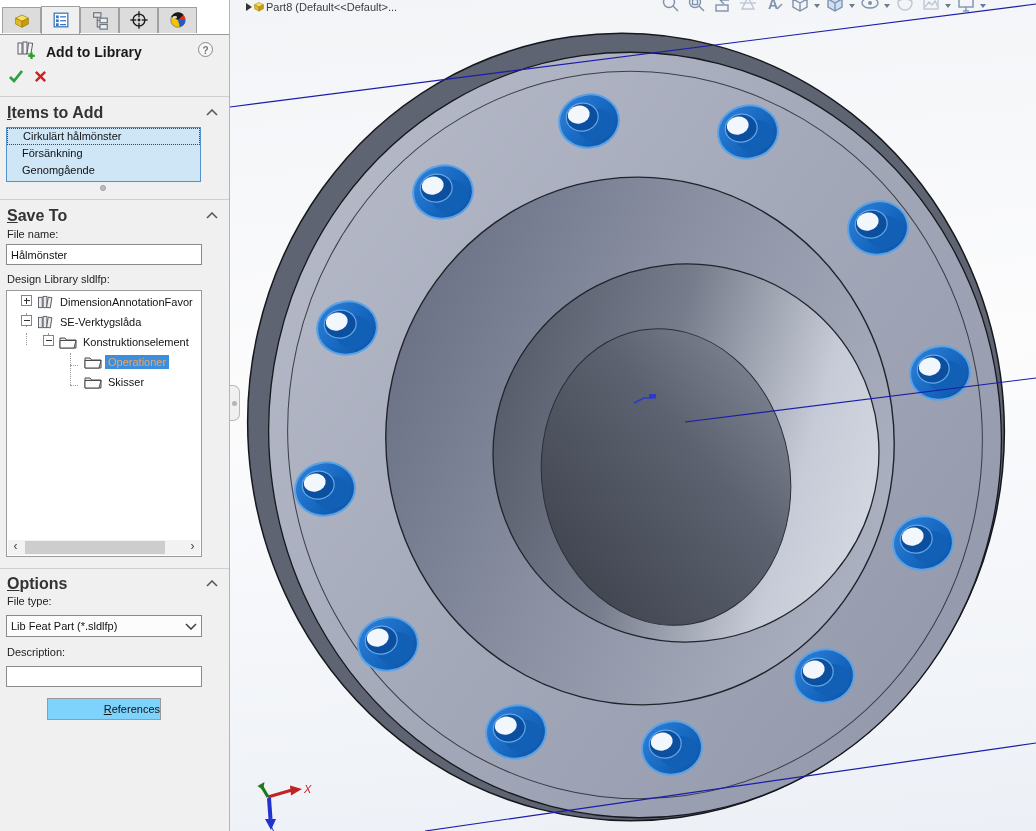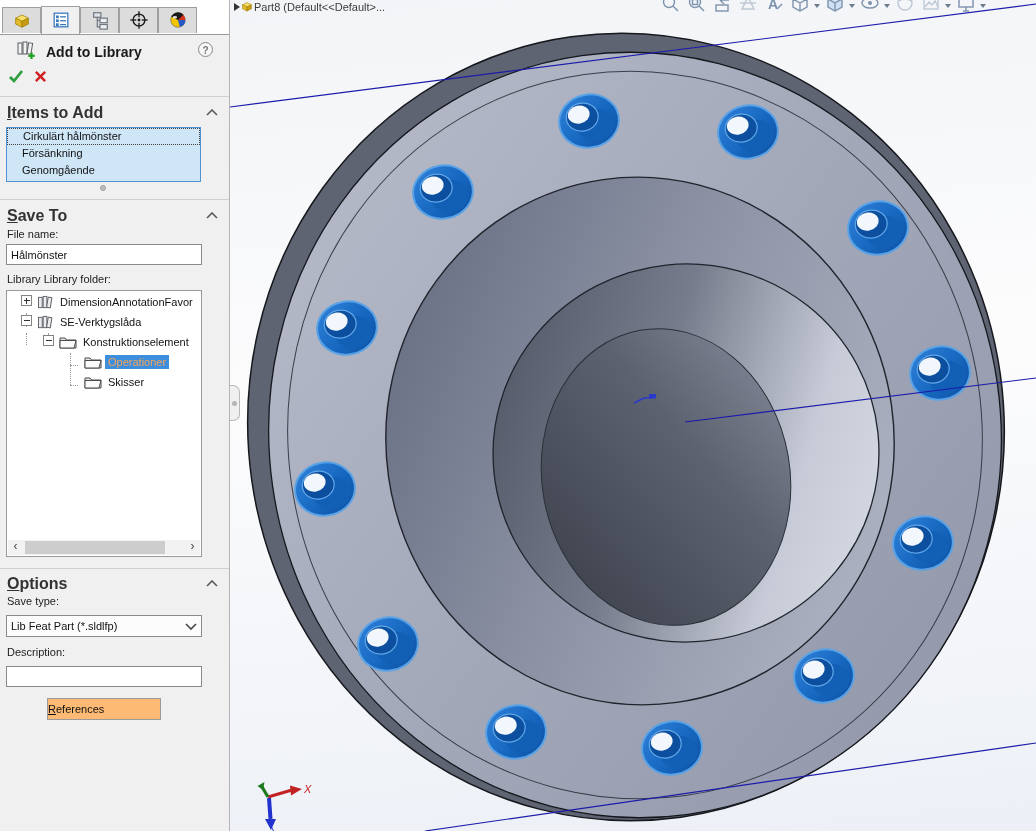--- a/index.html
+++ b/index.html
@@ -42,24 +42,24 @@
   .tlabel.selected{background:#3d8edc;color:#f2a45c;}
   .dotv{position:absolute;border-left:1px dotted #9a9a9a;width:0;}
   .doth{position:absolute;border-top:1px dotted #9a9a9a;height:0;}
   
   .hscroll{position:absolute;left:1px;bottom:1px;width:192px;height:15px;background:#f2f2f2;display:flex;align-items:center;}
   .sbtn{width:15px;height:15px;text-align:center;line-height:13px;color:#444;font-size:12px;flex:0 0 auto;}
   .sthumb{height:13px;background:#cdcdcd;width:140px;margin-left:2px;}
   
   .select{position:absolute;left:6px;top:615px;width:196px;height:22px;box-sizing:border-box;border:1px solid #8a8a8a;background:#fcfcfc;display:flex;align-items:center;padding:0 4px;color:#111;}
   .select .sel-chev{margin-left:auto;}
-  .btn{position:absolute;left:47px;top:698px;width:114px;height:22px;background:#fdba74;border:1px solid #9a9a9a;box-sizing:border-box;text-align:left;line-height:20px;color:#111;}
+  .btn{position:absolute;left:47px;top:698px;width:114px;height:22px;background:#7dd3fc;border:1px solid #9a9a9a;box-sizing:border-box;text-align:right;line-height:20px;color:#111;}
   
   .viewport{position:absolute;left:230px;top:0;width:806px;height:831px;background:linear-gradient(175deg,#f2f4f7 0%,#fcfcfd 45%,#ecf0f6 100%);overflow:hidden;}
-  .docbar{position:absolute;left:4px;top:-1px;height:15px;display:flex;align-items:center;z-index:5;color:#3c3c3c;}
+  .docbar{position:absolute;left:16px;top:-1px;height:15px;display:flex;align-items:center;z-index:5;color:#3c3c3c;}
   .flyout-arrow{width:0;height:0;border-left:6px solid #333;border-top:4px solid transparent;border-bottom:4px solid transparent;}
   .topbar{position:absolute;left:428px;top:-9px;height:23px;display:flex;align-items:flex-end;gap:2px;z-index:5;}
   .tbi{width:24px;height:22px;display:flex;align-items:center;justify-content:center;}
   .tbi.disabled{opacity:.45;}
   .dd{width:0;height:0;border-top:4px solid #6b7b90;border-left:3.5px solid transparent;border-right:3.5px solid transparent;margin:0 1px 6px 0;}
   .splitter-tab{position:absolute;left:-1px;top:385px;width:11px;height:36px;background:#f0f0f0;border:1px solid #b9b9b9;border-left:none;border-radius:0 7px 7px 0;box-sizing:border-box;z-index:4;}
   .splitter-tab .dot{position:absolute;left:3px;top:15px;width:5px;height:5px;border-radius:50%;background:#b5b5b5;}
   svg text{font-family:"Liberation Sans","DejaVu Sans",sans-serif;}
 </style>
 </head>
@@ -182,21 +182,21 @@
   <div class="sec-hdr" style="top:207px"><span class="ufl">Save To</span></div>
   <span class="chev" style="top:209px">
     <svg width="12" height="7">
         <polyline points="1,6 6,1 11,6" stroke="#5a5a5a" stroke-width="1.6" fill="none"></polyline>
       </svg>
   </span>
 
   <div class="lbl" style="top:228px">File name:</div>
   <input class="txt" style="top: 244px;" value="Hålmönster">
 
-  <div class="lbl" style="top:273px">Library Library folder:</div>
+  <div class="lbl" style="top:273px">Design Library sldlfp:</div>
 
   <div class="treebox">
     <div class="dotv" style="left:19px;top:22px;height:14px"></div>
     <div class="dotv" style="left:19px;top:42px;height:12px"></div>
     <div class="dotv" style="left:41px;top:42px;height:12px"></div>
     <div class="dotv" style="left:63px;top:62px;height:32px"></div>
     <div class="doth" style="left:63px;top:74px;width:8px"></div>
     <div class="doth" style="left:63px;top:94px;width:8px"></div>
 
     <div class="trow" style="left:14px;top:4px">
@@ -267,21 +267,21 @@
 
   <div class="divider" style="top:568px"></div>
 
   <div class="sec-hdr" style="top:575px"><span class="ufl">Options</span></div>
   <span class="chev" style="top:577px">
     <svg width="12" height="7">
         <polyline points="1,6 6,1 11,6" stroke="#5a5a5a" stroke-width="1.6" fill="none"></polyline>
       </svg>
   </span>
 
-  <div class="lbl" style="top:595px">Save type:</div>
+  <div class="lbl" style="top:595px">File type:</div>
   <div class="select">
     <span>Lib Feat Part (*.sldlfp)</span>
     <span class="sel-chev">
       <svg width="12" height="7">
           <polyline points="1,1 6,6 11,1" stroke="#444" stroke-width="1.6" fill="none"></polyline>
         </svg>
     </span>
   </div>
 
   <div class="lbl" style="top:646px">Description:</div>

